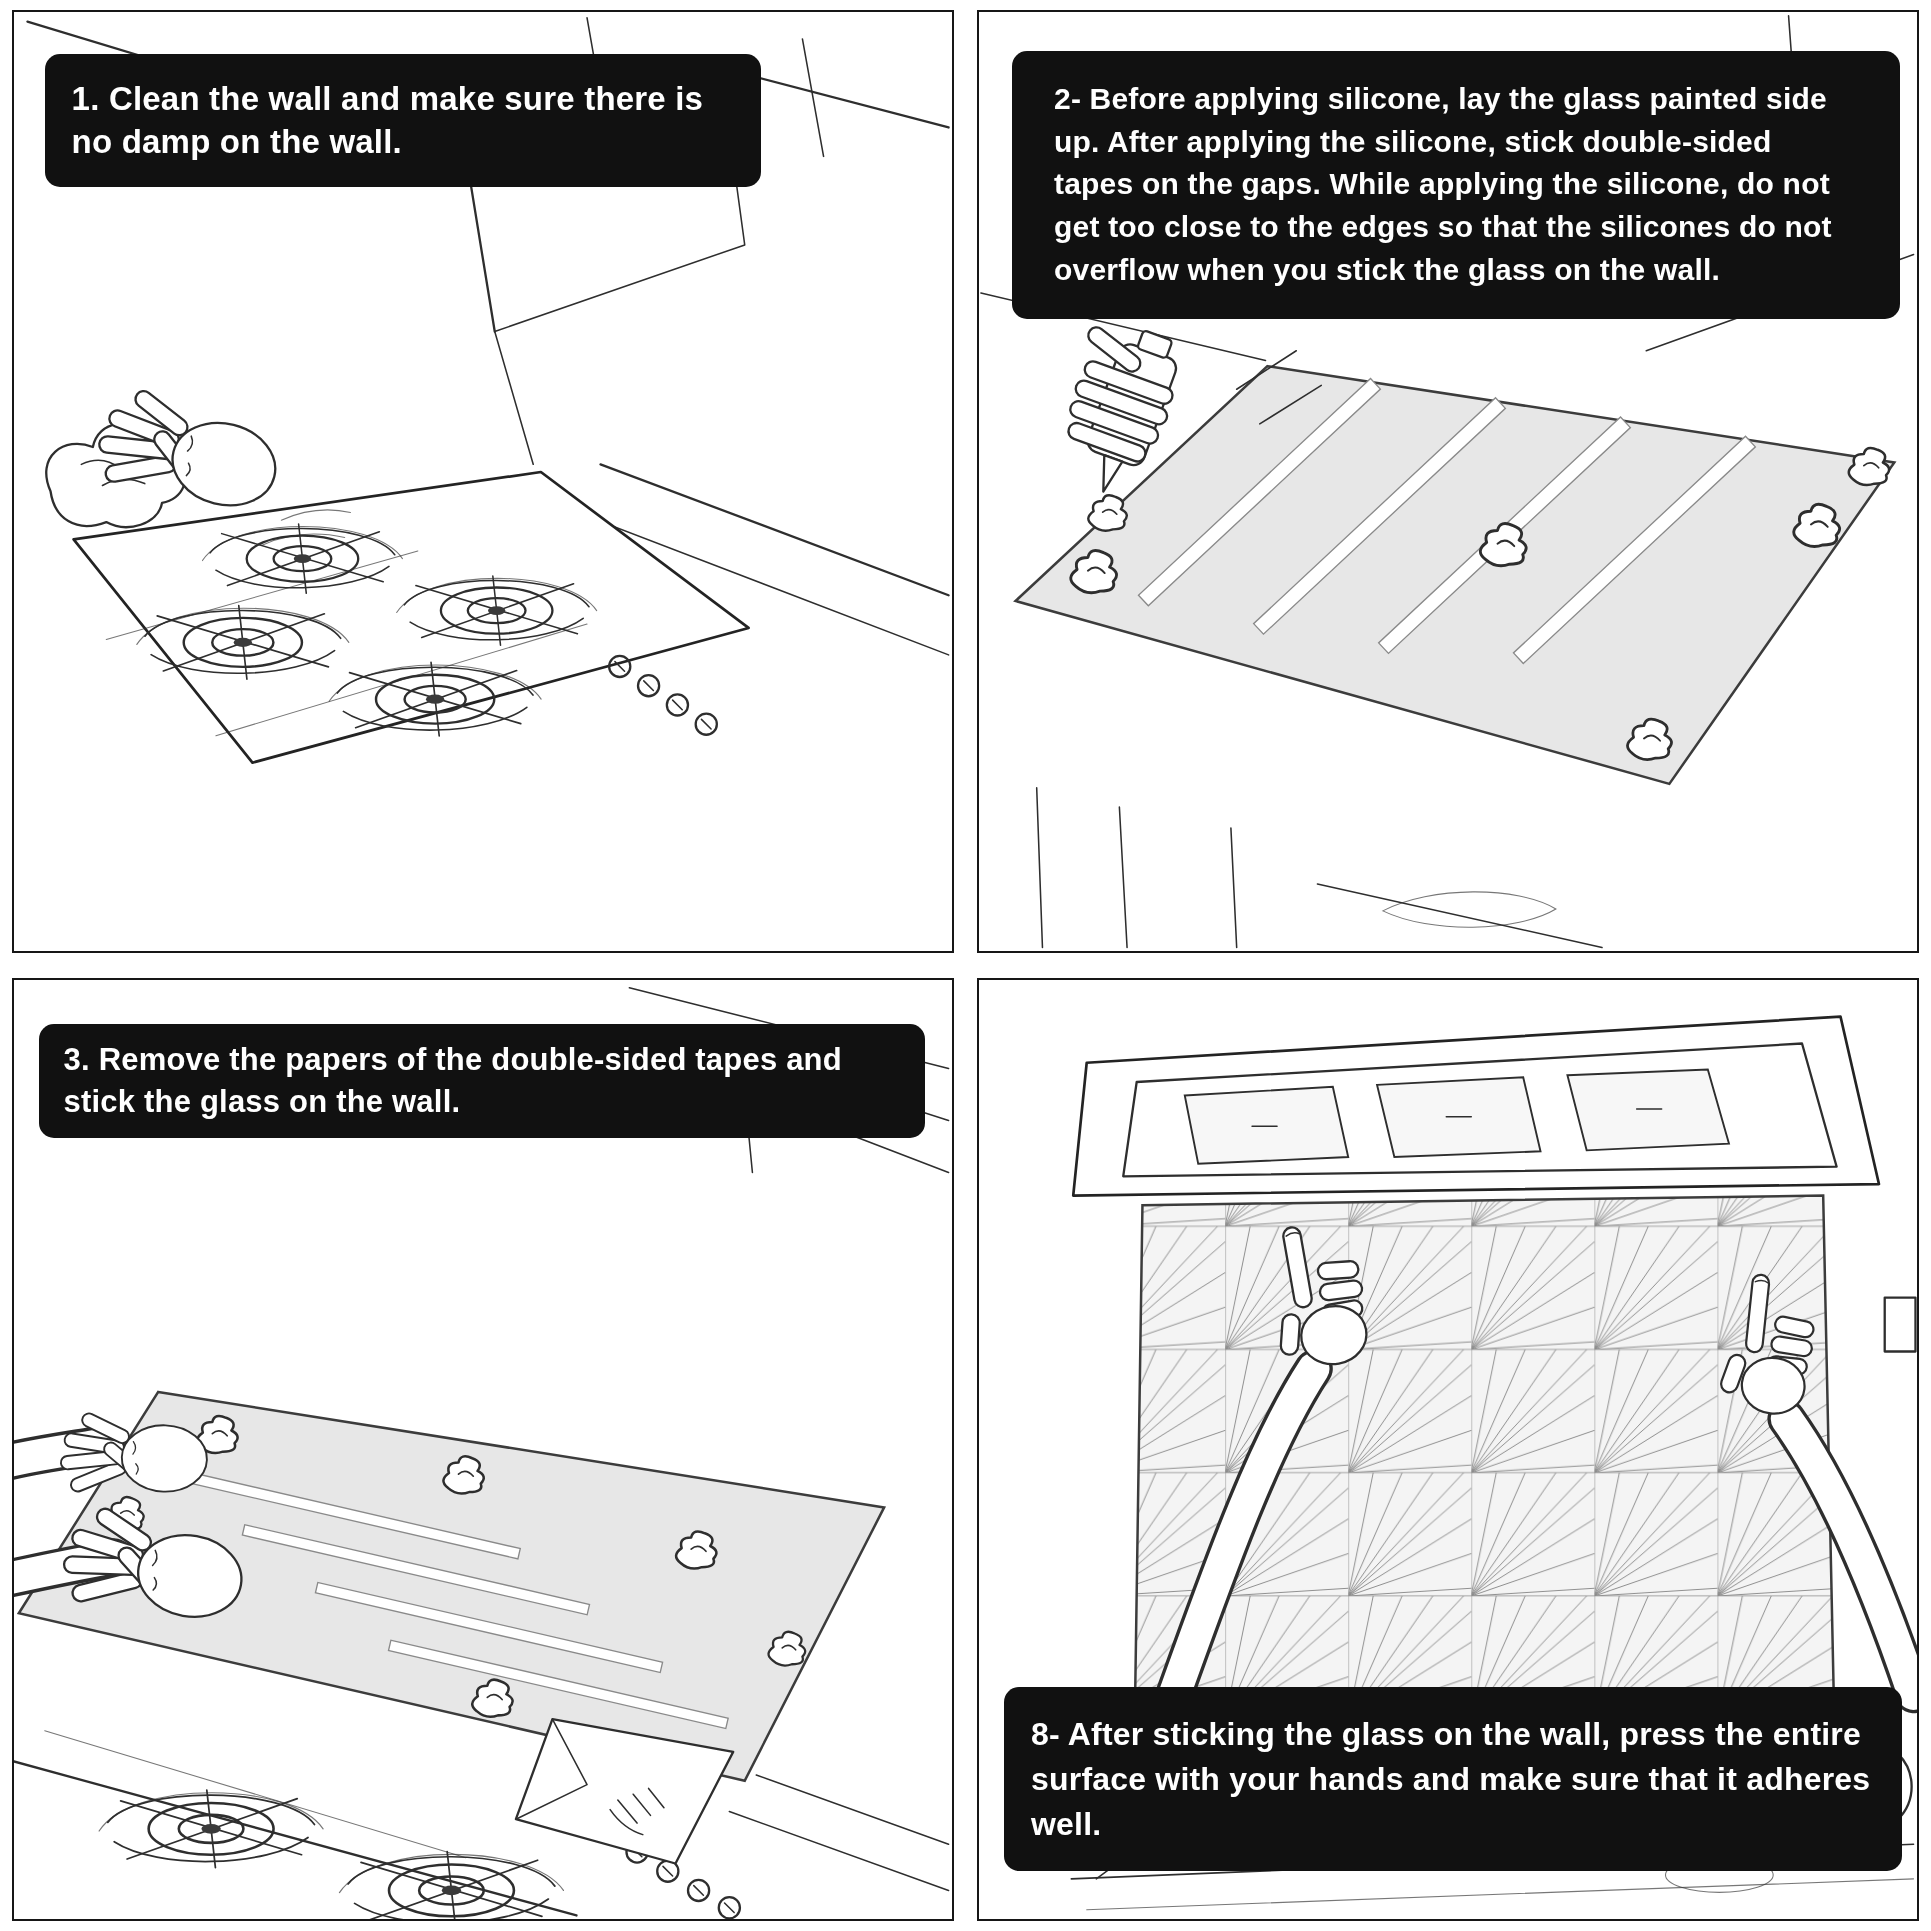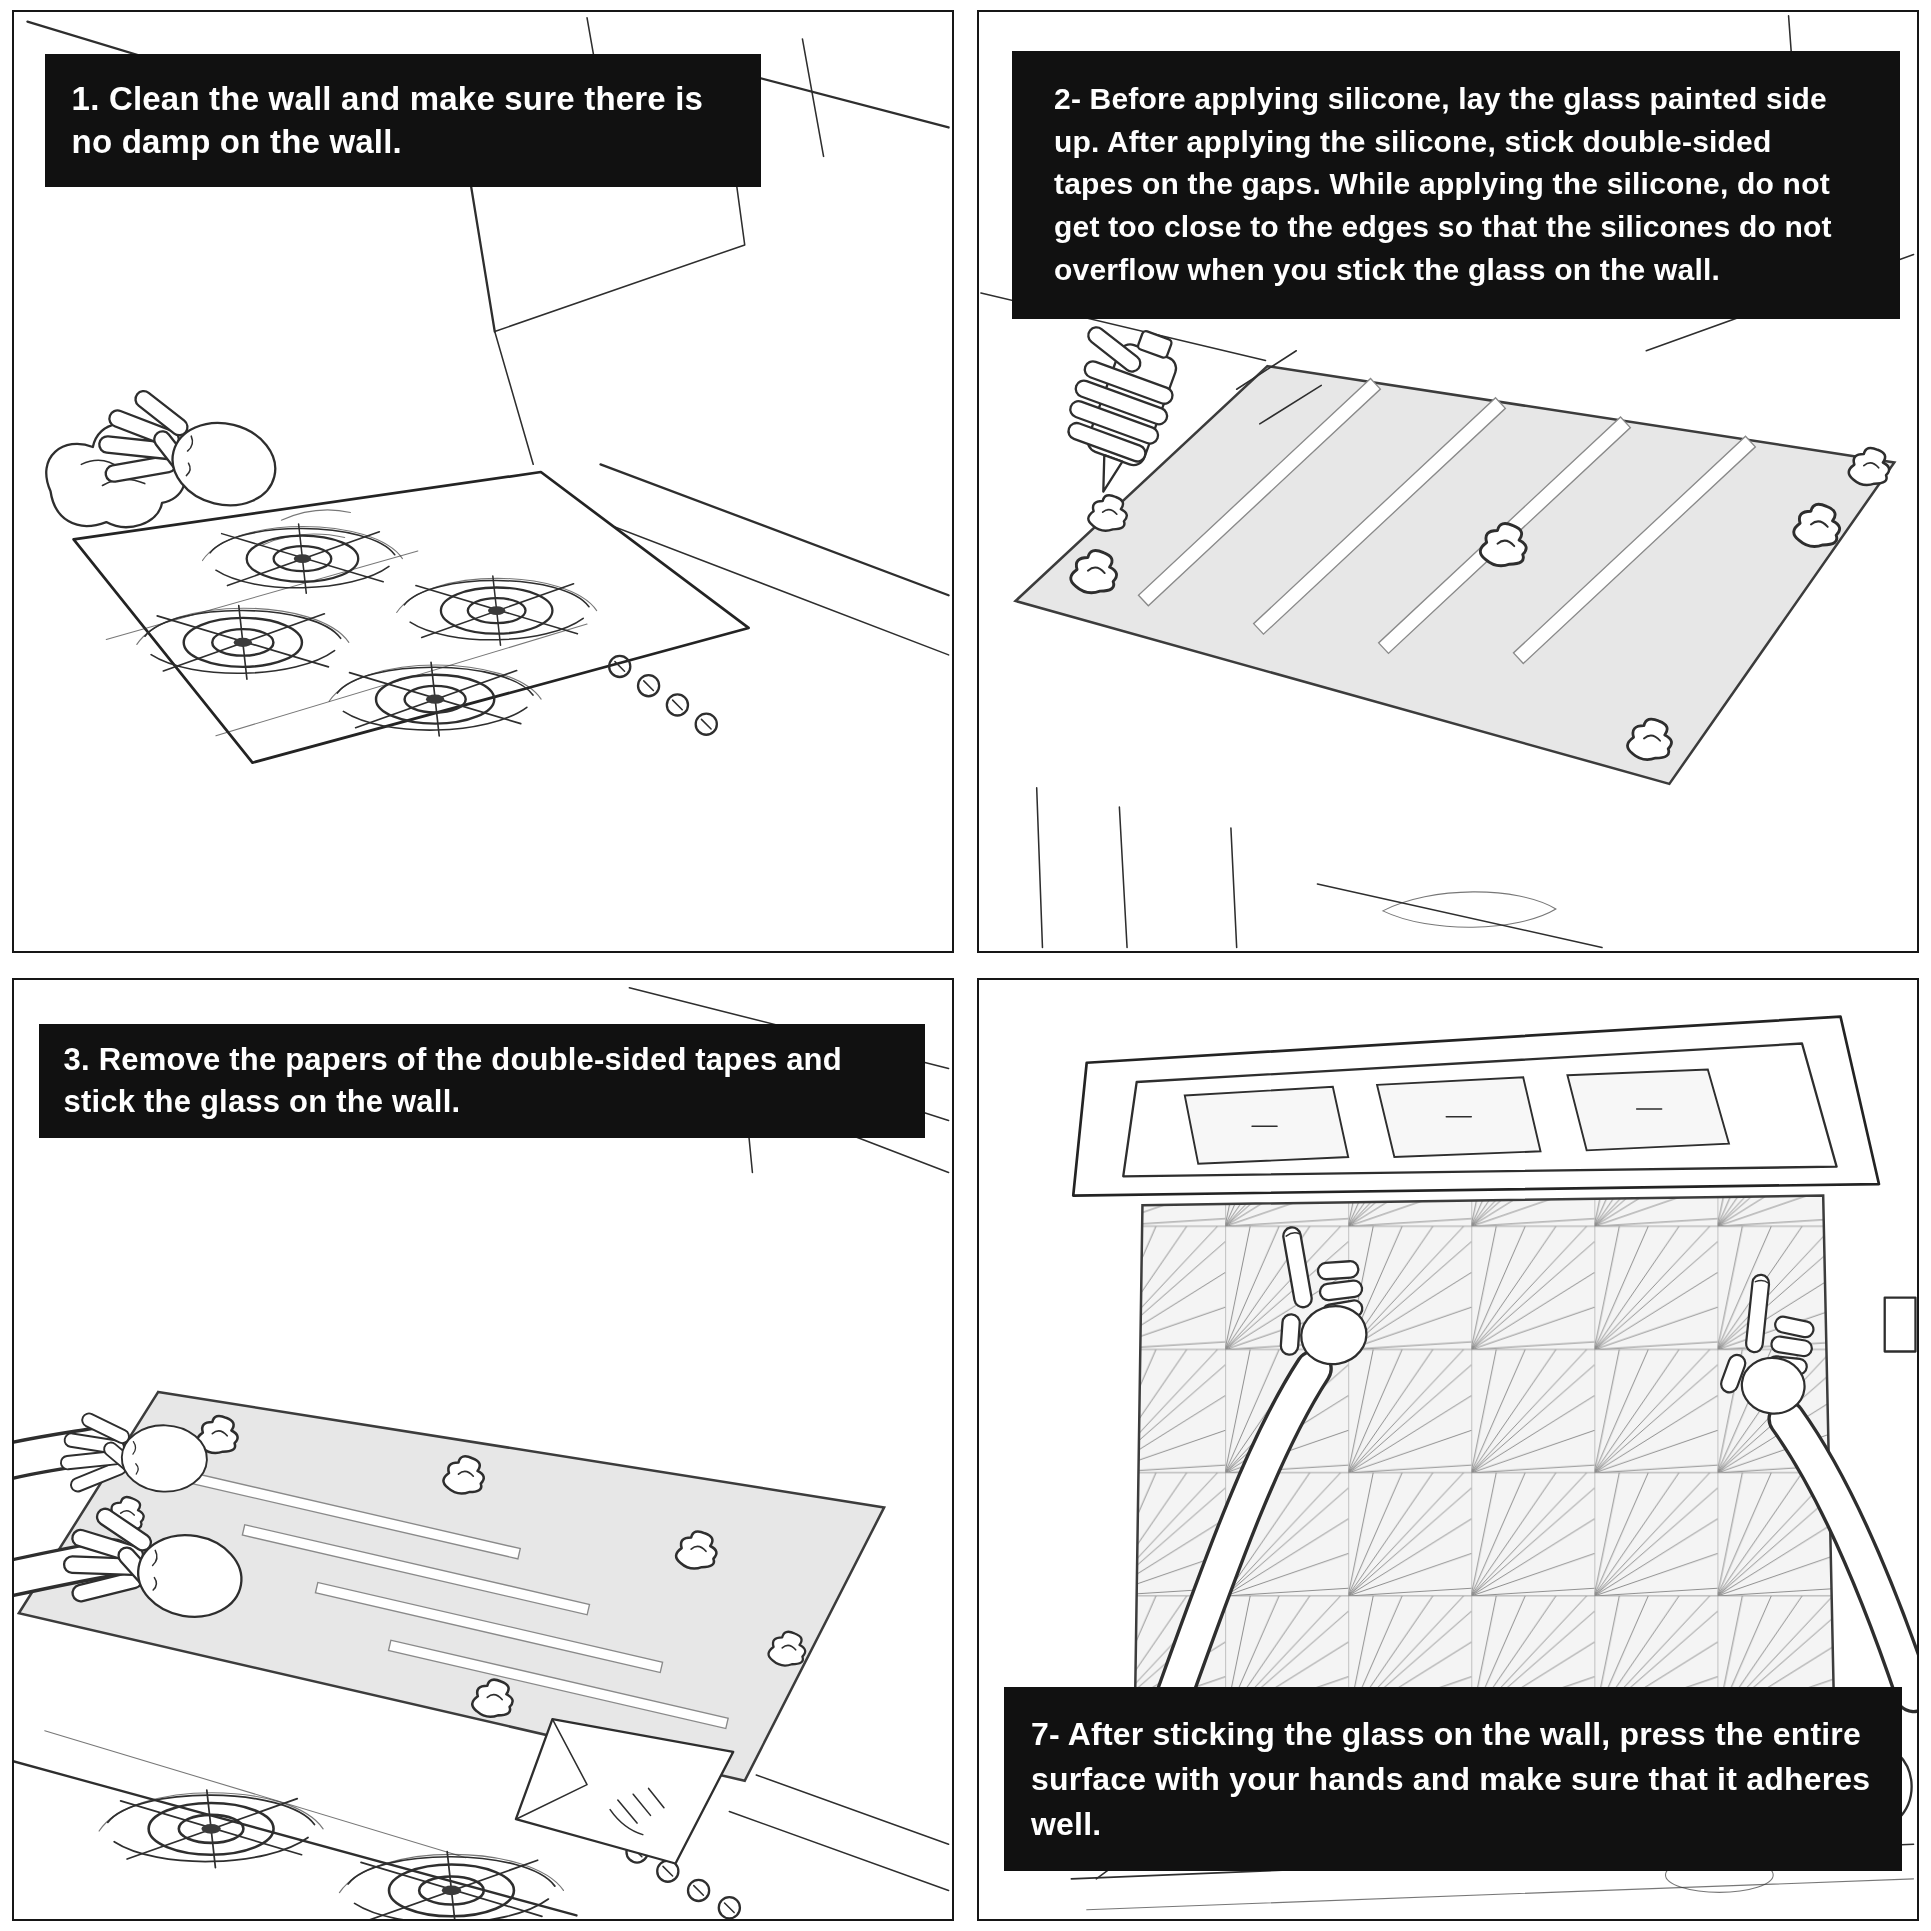--- a/index.html
+++ b/index.html
@@ -2,21 +2,21 @@
 <html><head>
 <meta charset="utf-8">
 <style>
   html,body{margin:0;padding:0;background:#ffffff;}
   .page{position:relative;width:1931px;height:1931px;background:#fff;box-sizing:border-box;
         padding:9.7px 11.6px;display:grid;grid-template-columns:1fr 1fr;grid-template-rows:1fr 1fr;
         gap:25px 23px;font-family:"Liberation Sans",sans-serif;}
   .panel{position:relative;border:2.9px solid #161616;background:#fff;overflow:hidden;}
   .panel svg.illus{position:absolute;inset:0;width:100%;height:100%;}
   .caption{position:absolute;background:#111111;color:#ffffff;font-weight:700;
-           letter-spacing:0.2px;z-index:5;box-sizing:border-box;}
+           letter-spacing:0.2px;z-index:5;box-sizing:border-box;border-radius:15px;}
   .cap1{left:31px;top:42px;width:716px;padding:23px 27px;font-size:33px;line-height:1.32;}
   .cap2{left:33px;top:39px;right:17px;padding:27px 42px;font-size:30px;line-height:1.43;}
   .cap3{left:25px;top:44px;right:27px;padding:15px 25px;font-size:31px;line-height:1.35;}
   .cap4{left:25px;right:15.4px;bottom:48px;padding:25px 27px;font-size:32px;line-height:1.4;}
   
   .ln{stroke:#2e2e2e;fill:none;stroke-width:2.4;stroke-linecap:round;stroke-linejoin:round;}
   .thin{stroke:#2e2e2e;fill:none;stroke-width:1.6;stroke-linecap:round;stroke-linejoin:round;}
   .hair{stroke:#2e2e2e;fill:none;stroke-width:1.1;opacity:.65;stroke-linecap:round;}
   .wh{fill:#ffffff;stroke:#2e2e2e;stroke-width:2.4;stroke-linecap:round;stroke-linejoin:round;}
   .wh2{fill:#ffffff;stroke:#232323;stroke-width:2.8;stroke-linejoin:round;}
@@ -218,17 +218,17 @@
         <path class="thin" d="M96 934 L972 898"></path>
         <path class="hair" d="M112 966 L972 934"></path>
         <path class="hair" d="M520 908 C570 884 660 884 706 906 C660 928 566 930 520 908 Z"></path>
         <ellipse class="hair" cx="770" cy="930" rx="56" ry="18"></ellipse>
         <circle class="ln" cx="922" cy="838" r="48"></circle>
         <circle class="thin" cx="922" cy="838" r="30"></circle>
         <path class="thin" d="M160 906 L122 934 M892 886 L918 862"></path>
         <rect class="ln" x="942" y="330" width="32" height="56" fill="none"></rect>
       </g>
     </svg>
-    <div class="caption cap4">7- After sticking the glass on the wall, press the entire surface with your hands and make sure that it adheres well.</div>
+    <div class="caption cap4">8- After sticking the glass on the wall, press the entire surface with your hands and make sure that it adheres well.</div>
   </div>
 
 </div>
 
 
 </body></html>

